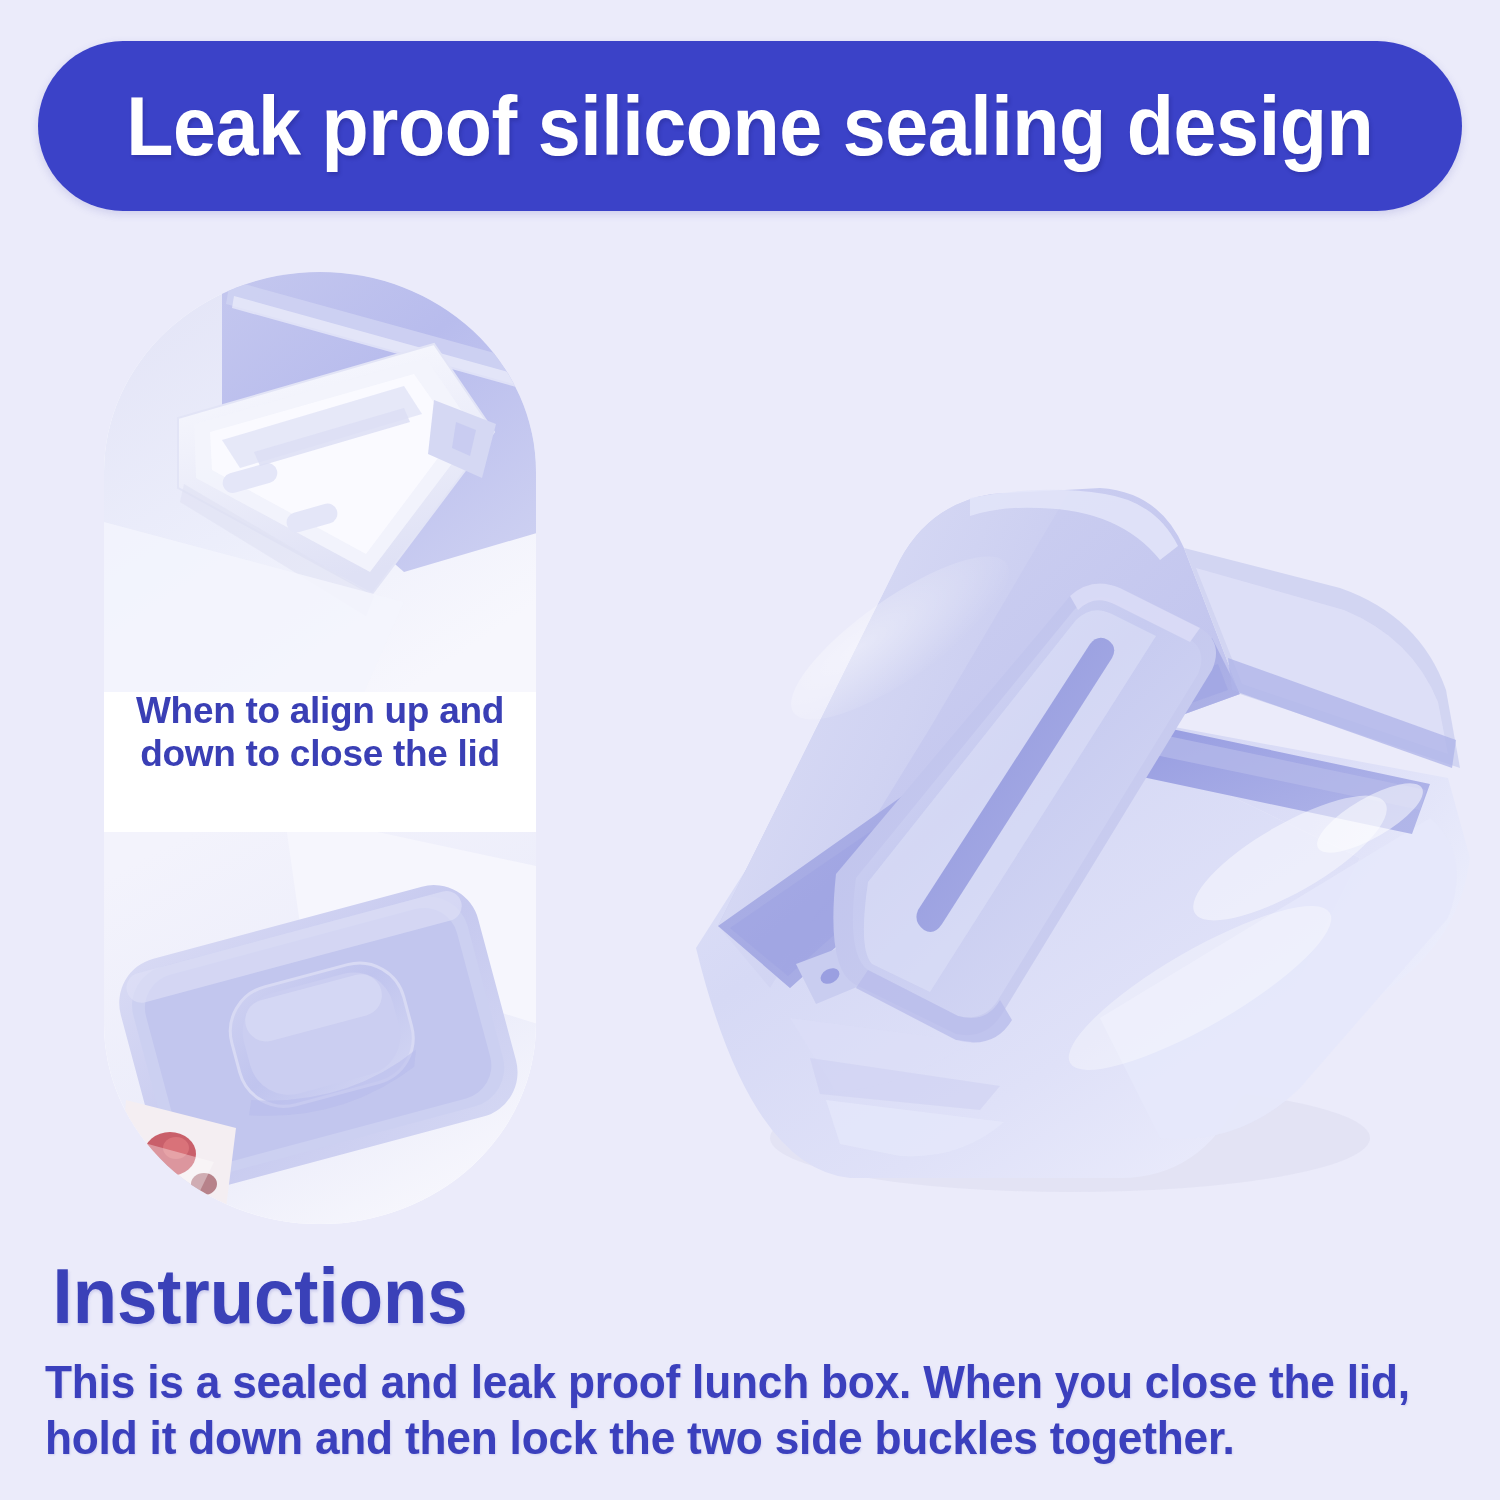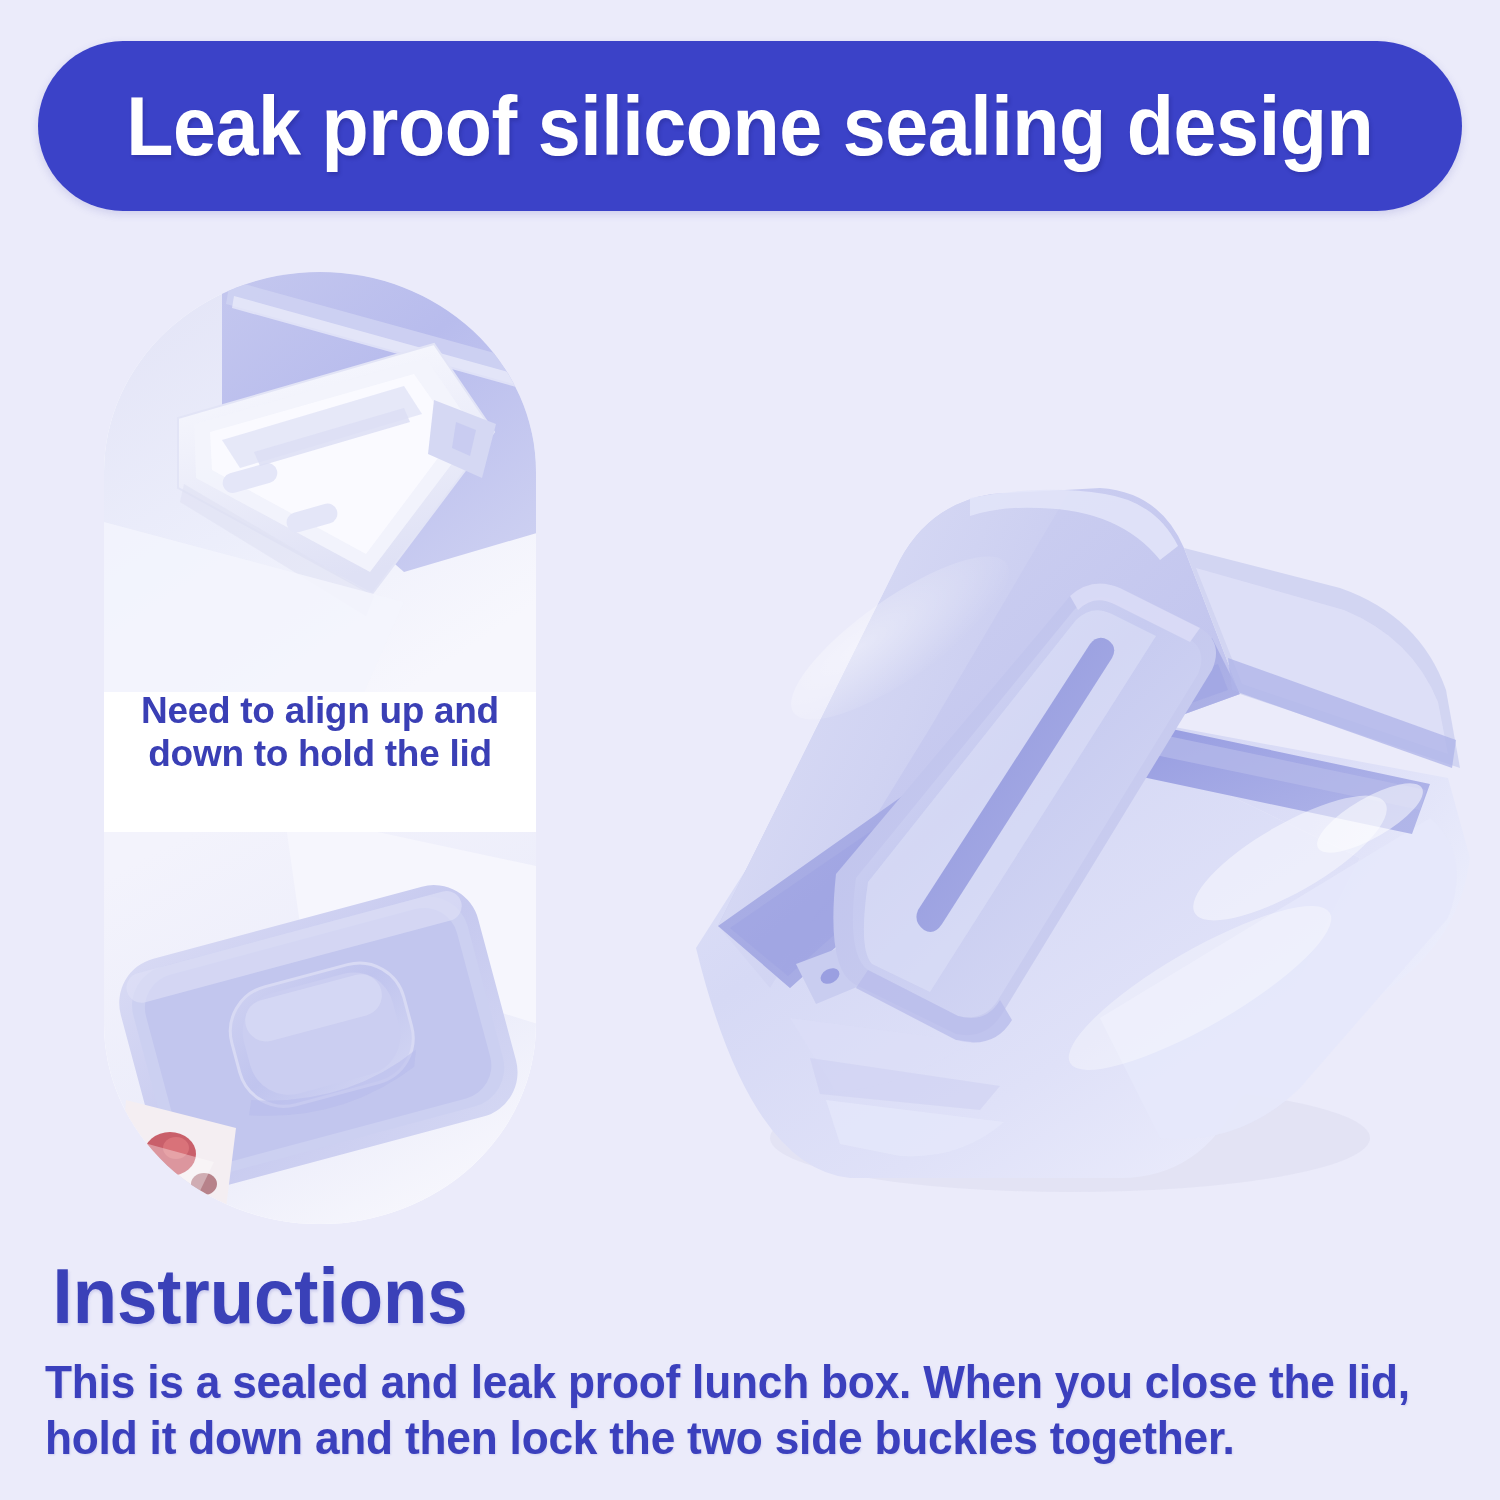--- a/index.html
+++ b/index.html
@@ -200,21 +200,21 @@
           <path d="M 330,128 L 392,152 L 378,206 L 324,182 Z" fill="#d5d8f3"></path>
           <path d="M 352,150 L 372,158 L 366,184 L 348,176 Z" fill="#c3c7ef" opacity="0.7"></path>
 
           <path d="M 80,212 L 270,324 L 262,344 L 76,230 Z" fill="#dfe0f2" opacity="0.55"></path>
 
           <path d="M 0,250 L 300,330 L 260,420 L 0,420 Z" fill="#f3f4fd" opacity="0.85"></path>
         </g>
       </svg>
     </div>
 
-    <div class="inset-caption">Need to align up and down to hold the lid</div>
+    <div class="inset-caption">When to align up and down to close the lid</div>
 
     <div class="inset-photo-bottom">
       <svg width="432" height="392" viewBox="0 0 432 392" xmlns="http://www.w3.org/2000/svg">
         <defs>
           <linearGradient id="ipBotBg" x1="0.2" y1="0" x2="0.8" y2="1">
             <stop offset="0%" stop-color="#f3f3fc"></stop>
             <stop offset="60%" stop-color="#ebecfa"></stop>
             <stop offset="100%" stop-color="#f8f8fd"></stop>
           </linearGradient>
           <linearGradient id="ipTray" x1="0.1" y1="0" x2="0.9" y2="1">

